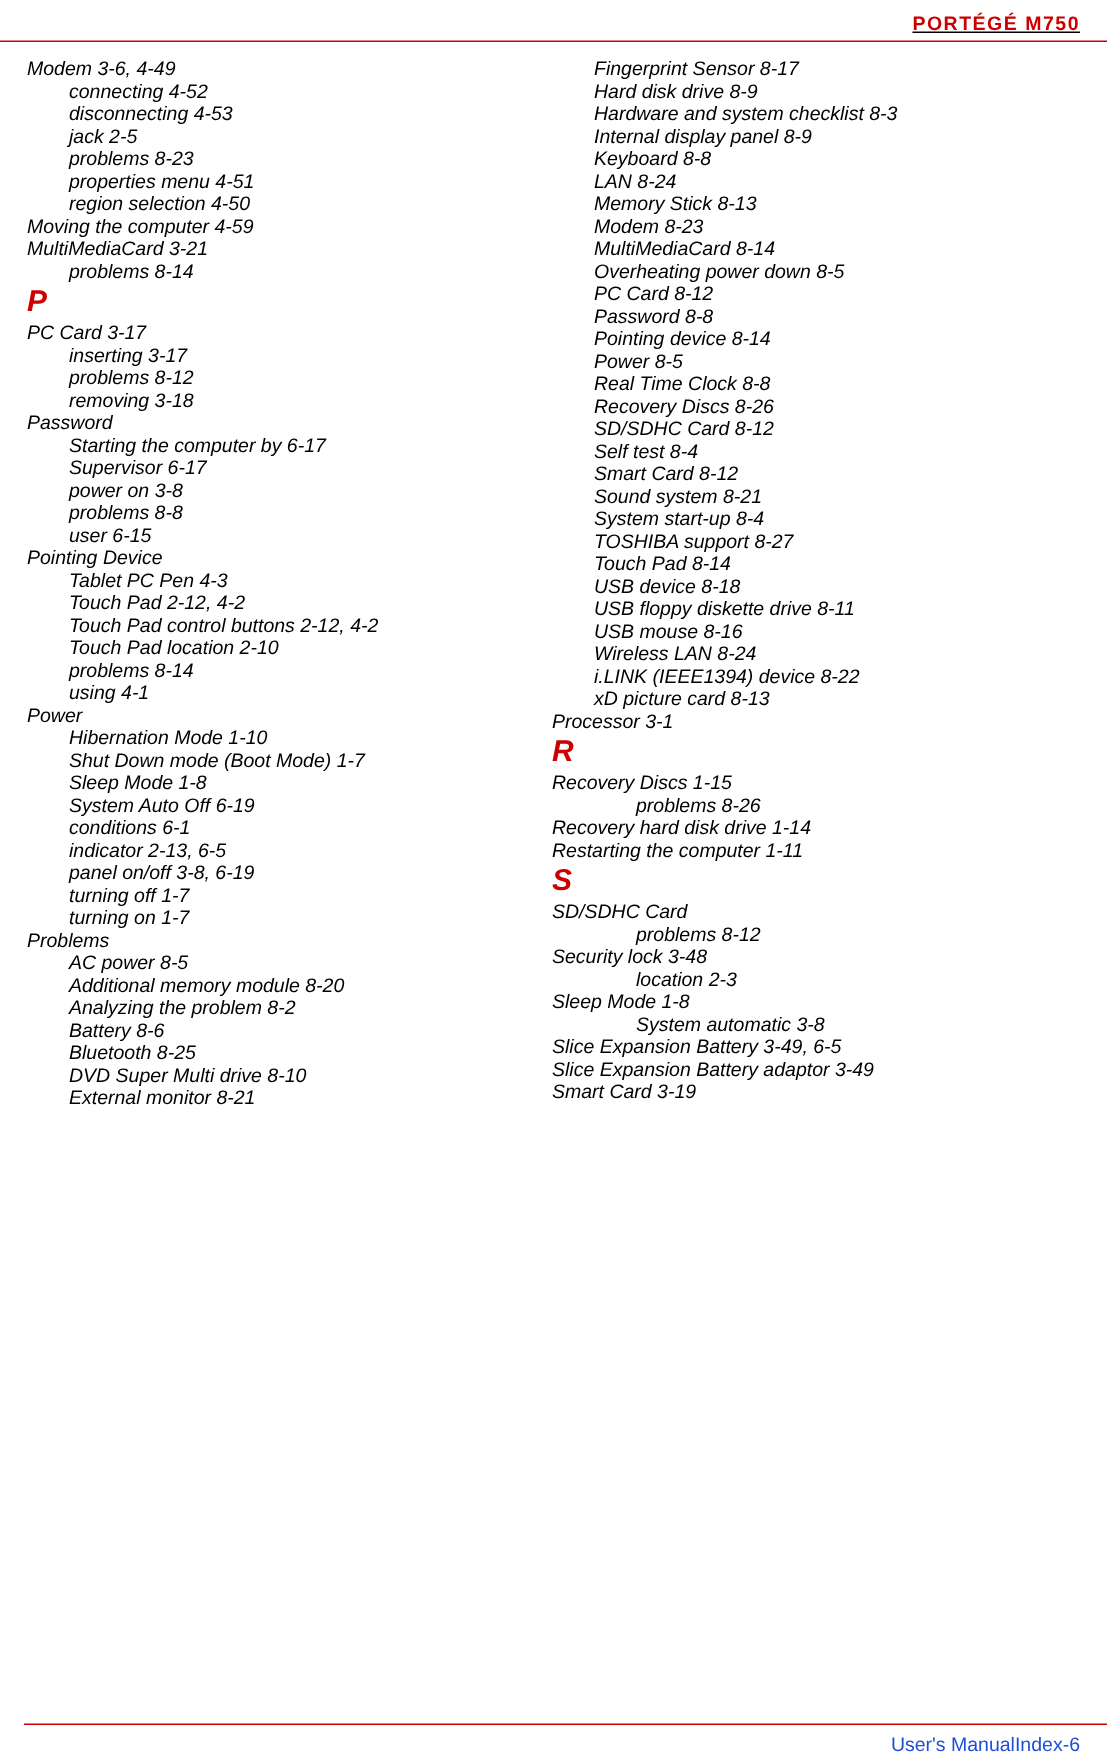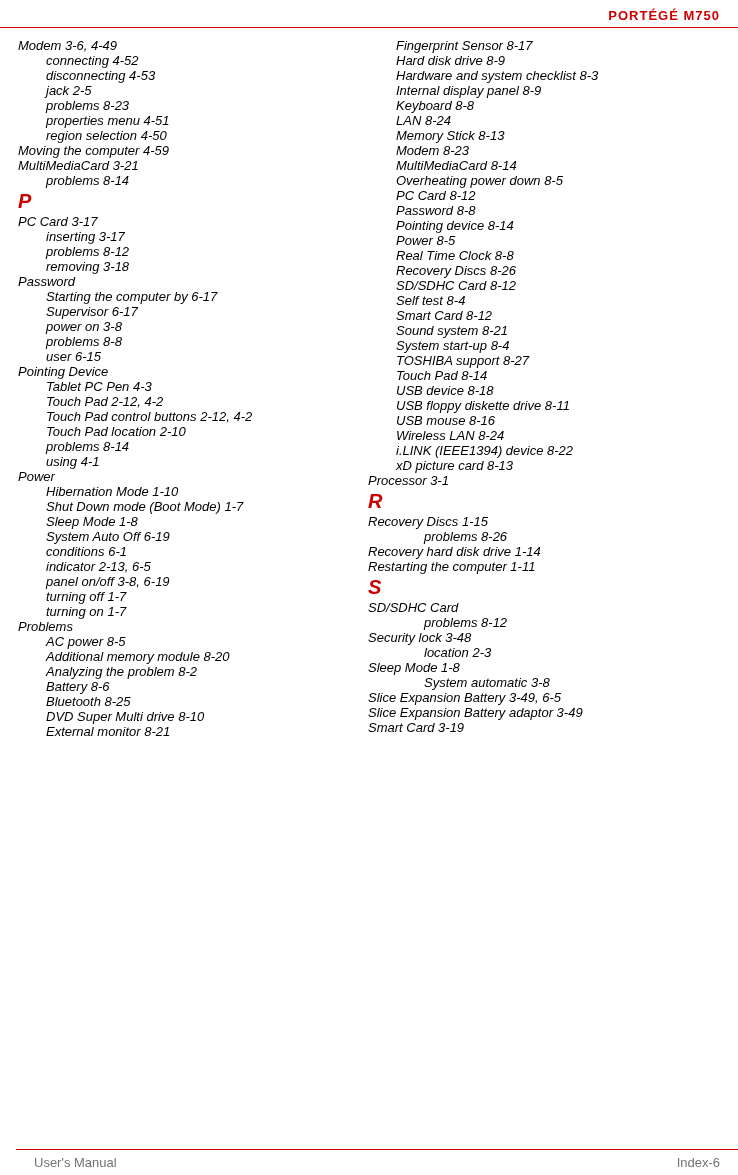--- a/index.html
+++ b/index.html
@@ -12,20 +12,21 @@
       min-height: 1175px;
       position: relative;
     }
 
     .page-header {
       display: flex;
       justify-content: flex-end;
       padding: 8px 18px 4px 18px;
       border-bottom: 1.5px solid #cc0000;
       margin-bottom: 0;
+      text-decoration: underline;
     }
 
     .header-title {
       color: #cc0000;
       font-size: 13px;
       font-weight: bold;
       letter-spacing: 1px;
     }
 
     .page-content {
@@ -73,24 +74,24 @@
       padding-left: 56px;
     }
 
     .page-footer {
       position: absolute;
       bottom: 0;
       left: 16px;
       right: 0;
       border-top: 1.5px solid #cc0000;
       display: flex;
-      justify-content: space-between;
+      justify-content: flex-end;
       padding: 5px 18px;
       font-size: 13px;
-      color: #737373;
+      color: #1d4ed8;
     }
 
     .footer-left { }
     .footer-right { }
   </style>
 </head>
 <body>
 
 <div class="page-header">
   <span class="header-title">PORTÉGÉ M750</span>

